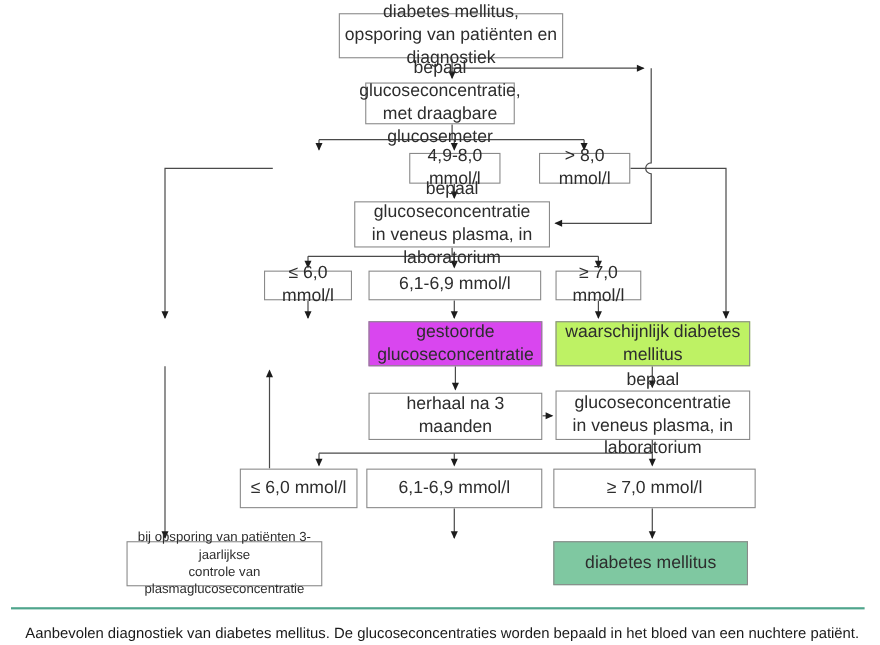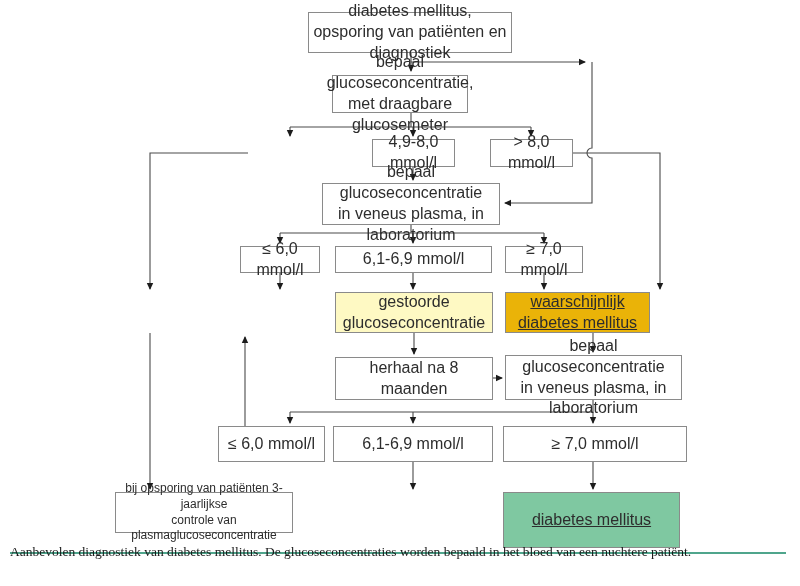--- a/index.html
+++ b/index.html
@@ -11,22 +11,22 @@
   .node{
     position:absolute;z-index:2;box-sizing:border-box;
     border:1px solid #8a8a8a;background:#ffffff;
     display:flex;align-items:center;justify-content:center;
     text-align:center;font-size:16px;line-height:1.3;color:#2d2d2d;
     white-space:pre-line;padding:1px 2px;
   }
   .node.small{font-size:12px;}
   .divider{position:absolute;z-index:2;left:10px;top:552px;width:776px;height:2px;background:#4fa58c;}
   .caption{
-    position:absolute;z-index:2;left:10px;top:544px;width:784px;
-    font-family:Liberation Serif, serif;font-size:13.5px;color:#1a1a1a;
+    position:absolute;z-index:2;left:10px;top:568px;width:784px;
+    font-family:Liberation Sans, sans-serif;font-size:13.5px;color:#1a1a1a;text-align:center;
   }
 </style>
 </head>
 <body>
 
 <div class="stage">
 
   <svg class="connectors" width="800" height="586" viewBox="0 0 800 586">
     <defs>
       <marker id="ah" markerUnits="userSpaceOnUse" markerWidth="8" markerHeight="8" refX="6.5" refY="4" orient="auto">
@@ -96,37 +96,37 @@
   <div class="node" style="left:322px;top:183px;width:178px;height:42px">bepaal glucoseconcentratie
 in veneus plasma, in laboratorium</div>
 
   <div class="node" style="left:240px;top:246px;width:80px;height:27px">≤ 6,0 mmol/l</div>
 
   <div class="node" style="left:335px;top:246px;width:157px;height:27px">6,1-6,9 mmol/l</div>
 
   <div class="node" style="left:505px;top:246px;width:78px;height:27px">≥ 7,0 mmol/l</div>
 
 
-  <div class="node" style="left: 335px; top: 292px; width: 158px; height: 41px; background-color: #fef9c3;">gestoorde glucoseconcentratie</div>
+  <div class="node" style="left: 335px; top: 292px; width: 158px; height: 41px; background-color: #d946ef;">gestoorde glucoseconcentratie</div>
 
-  <div class="node" style="left: 505px; top: 292px; width: 145px; height: 41px; background-color: #eab308; text-decoration: underline;">waarschijnlijk diabetes mellitus</div>
+  <div class="node" style="left: 505px; top: 292px; width: 177px; height: 41px; background-color: #bef264;">waarschijnlijk diabetes mellitus</div>
 
-  <div class="node" style="left:335px;top:357px;width:158px;height:43px">herhaal na 8 maanden</div>
+  <div class="node" style="left:335px;top:357px;width:158px;height:43px">herhaal na 3 maanden</div>
 
   <div class="node" style="left:505px;top:355px;width:177px;height:45px">bepaal glucoseconcentratie
 in veneus plasma, in laboratorium</div>
 
   <div class="node" style="left:218px;top:426px;width:107px;height:36px">≤ 6,0 mmol/l</div>
 
   <div class="node" style="left:333px;top:426px;width:160px;height:36px">6,1-6,9 mmol/l</div>
 
   <div class="node" style="left:503px;top:426px;width:184px;height:36px">≥ 7,0 mmol/l</div>
 
   <div class="node small" style="left:115px;top:492px;width:178px;height:41px">bij opsporing van patiënten 3-jaarlijkse
 controle van plasmaglucoseconcentratie</div>
 
 
-  <div class="node" style="left: 503px; top: 492px; width: 177px; height: 56px; background-color: rgb(127, 200, 161); text-decoration: underline;">diabetes mellitus</div>
+  <div class="node" style="left: 503px; top: 492px; width: 177px; height: 40px; background-color: rgb(127, 200, 161);">diabetes mellitus</div>
 
   <div class="divider" style="background-color: rgb(79, 165, 140);"></div>
   <div class="caption">Aanbevolen diagnostiek van diabetes mellitus. De glucoseconcentraties worden bepaald in het bloed van een nuchtere patiënt.</div>
 
 </div>
 
 </body></html>

